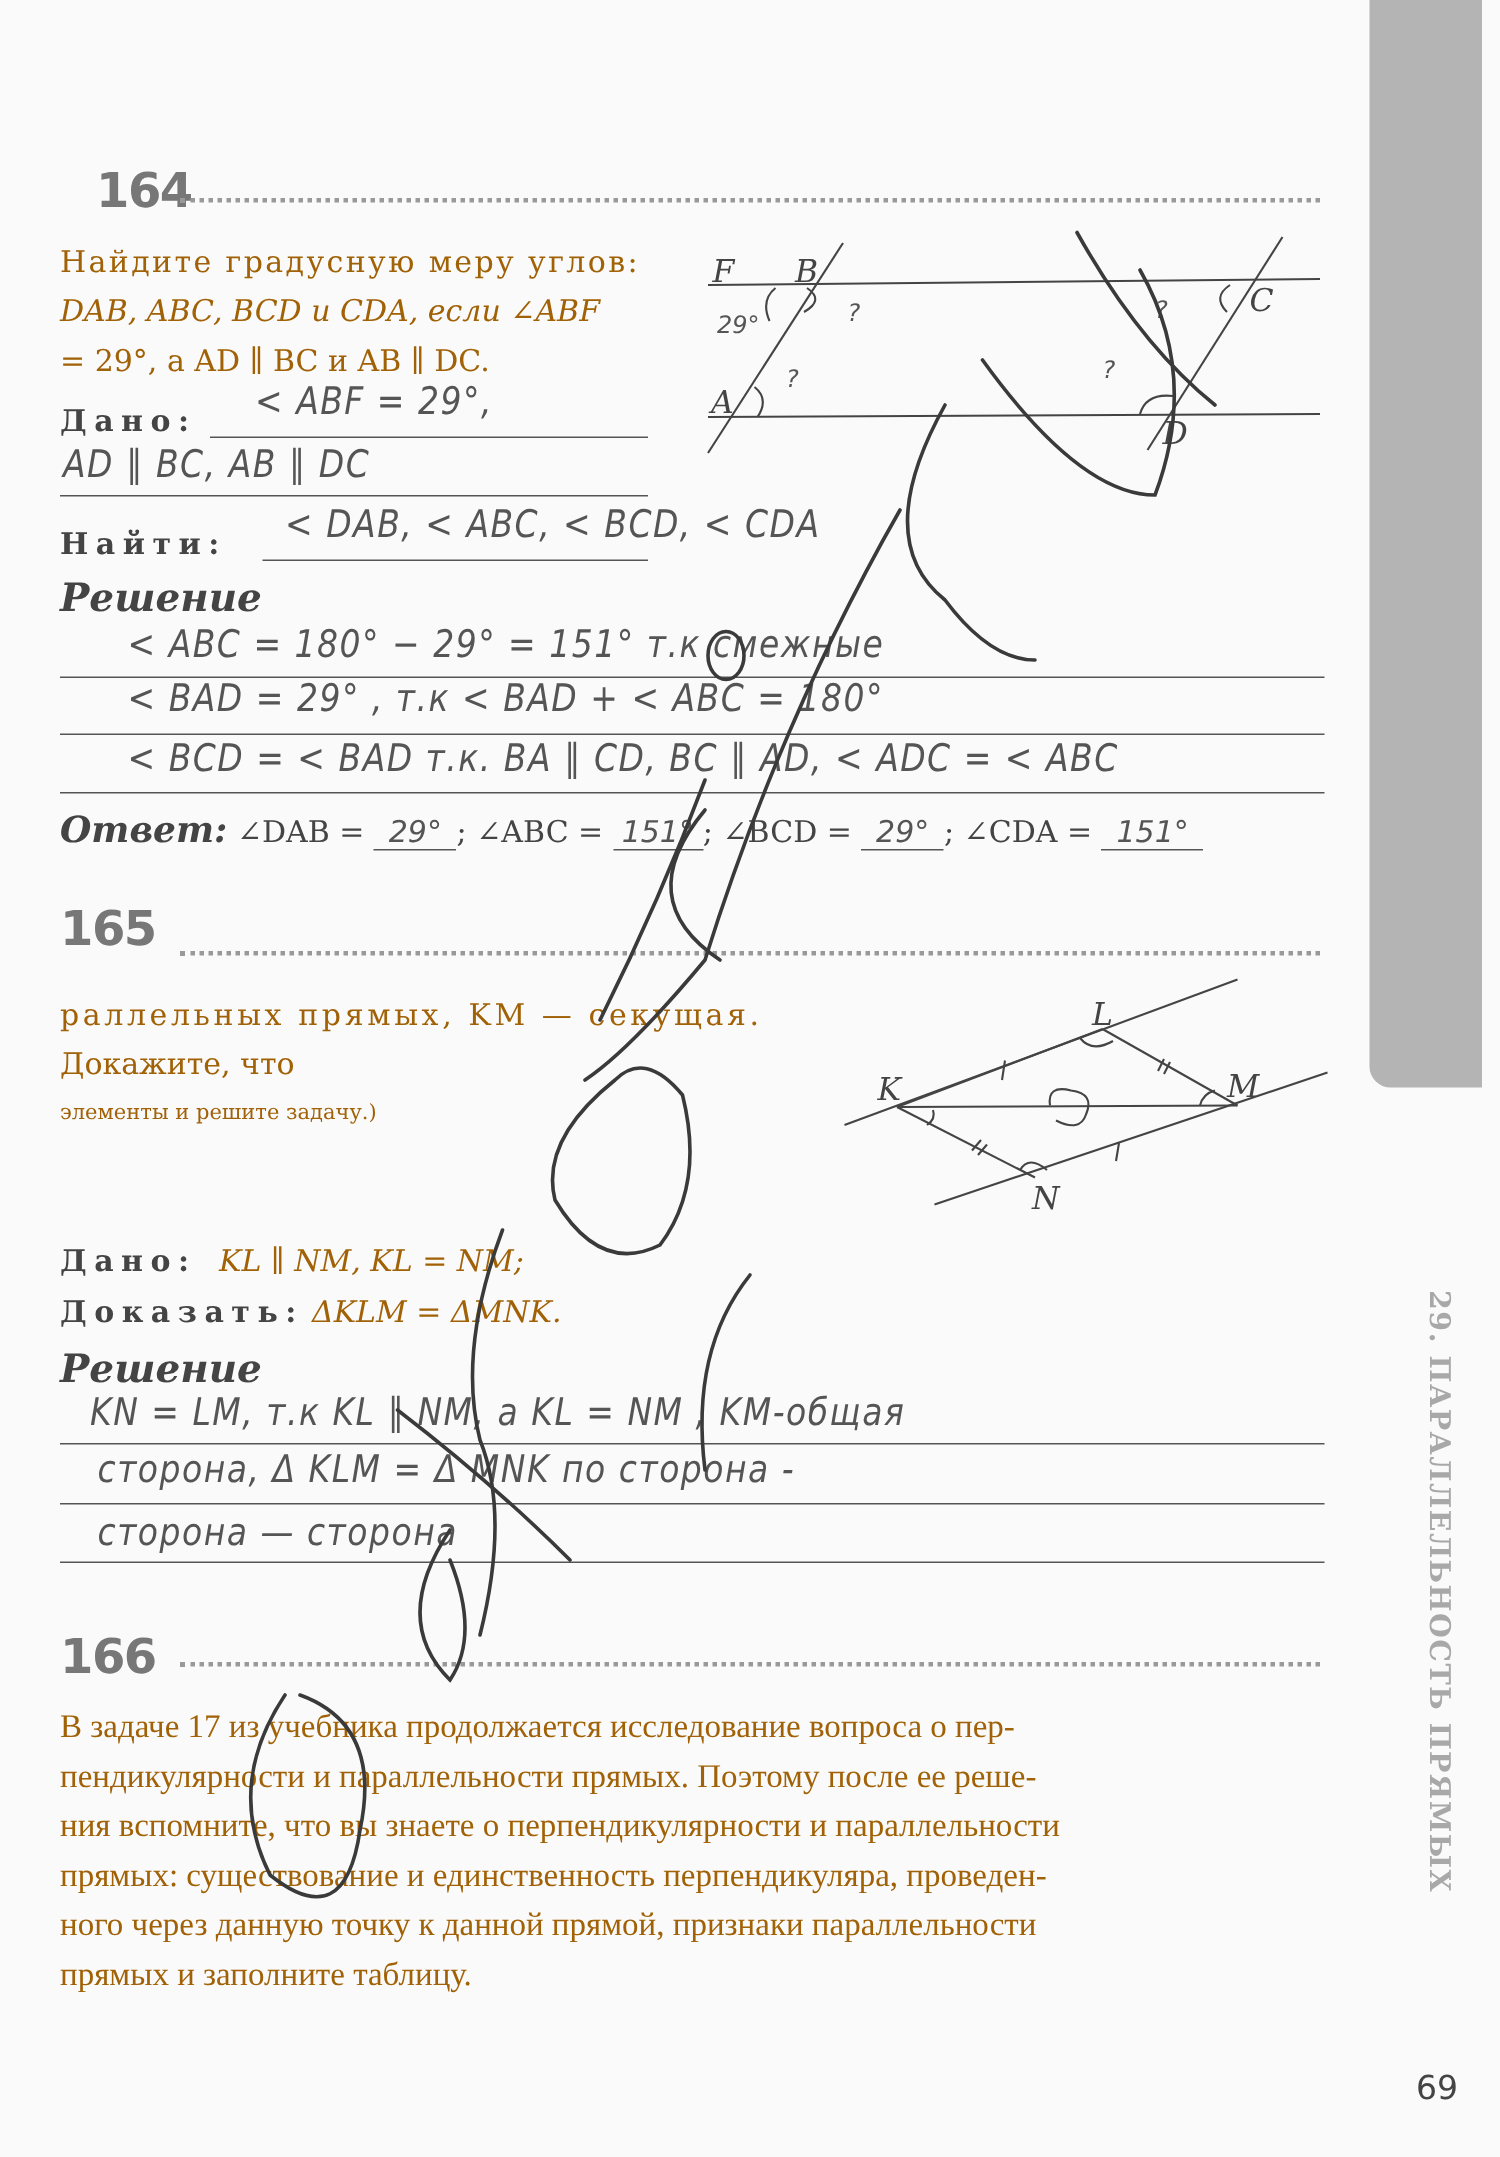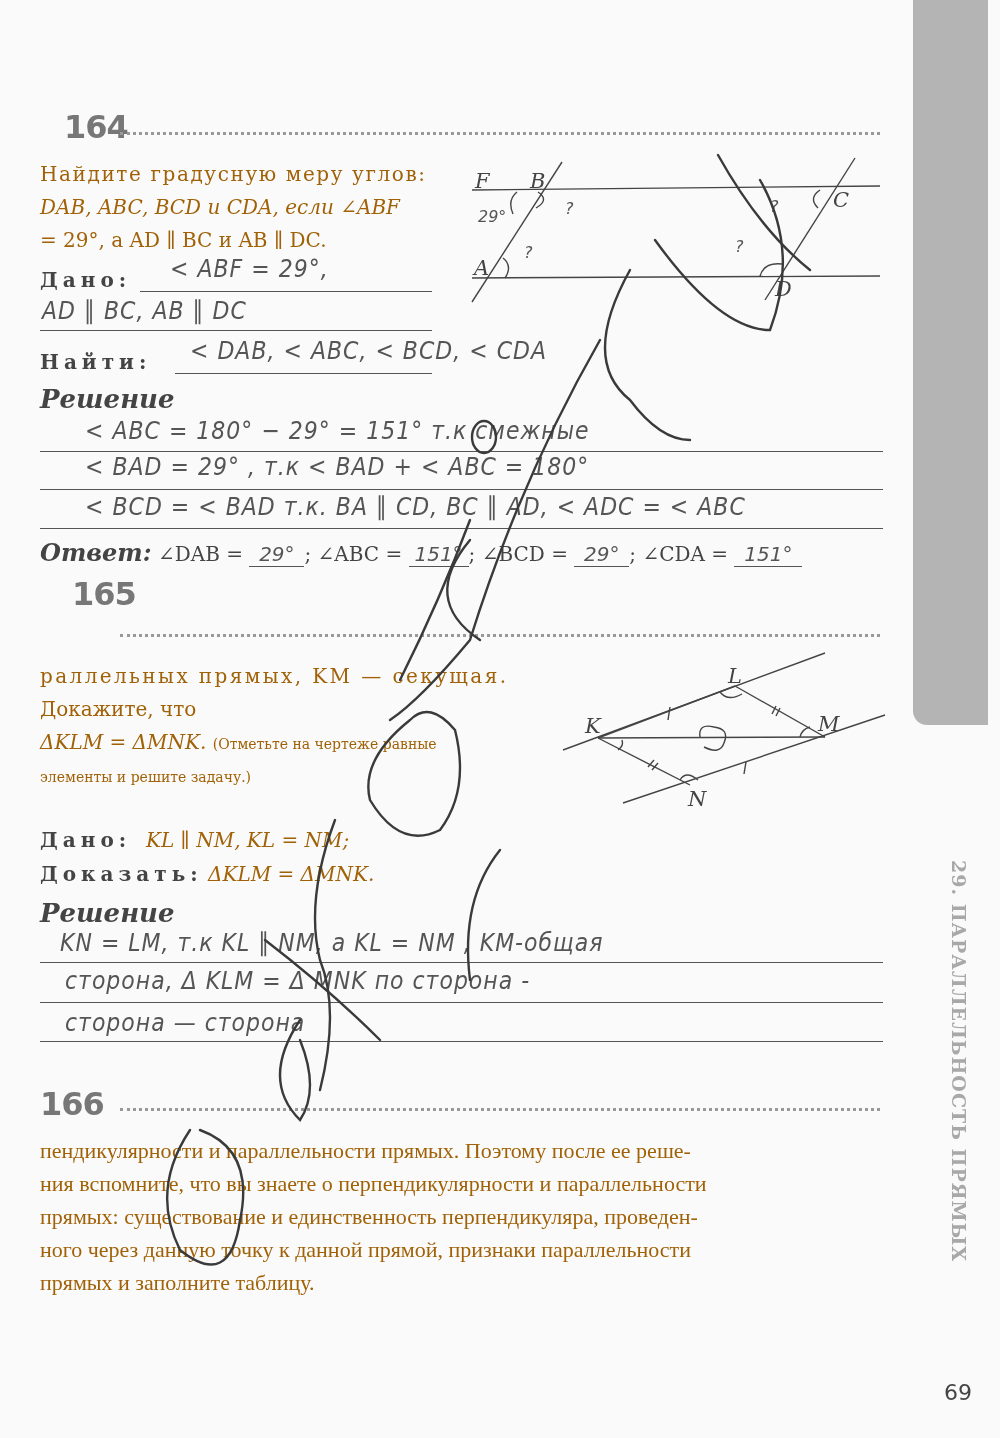--- a/index.html
+++ b/index.html
@@ -127,30 +127,26 @@
   </g>
   <g font-family="DejaVu Sans, sans-serif" font-style="italic" font-size="16" fill="#555">
     <text x="478" y="222">29°</text>
     <text x="565" y="214">?</text>
     <text x="524" y="258">?</text>
     <text x="735" y="252">?</text>
     <text x="770" y="212">?</text>
   </g>
 </svg>
 
-<div class="task-num" style="left:40px;top:575px;margin-left:32px;">165</div>
+<div class="task-num" style="left:40px;top:600px;">165</div>
 <div class="dots" style="left:120px;top:634px;width:760px;"></div>
 
 <div class="ptext" style="left:40px;top:660px;width:495px;">
   <div style="letter-spacing:2.4px;">раллельных прямых, KM — секущая.</div>
   <div>Докажите, что</div>
-  <div>
-    <span class="i">ΔKLM = ΔMNK.</span>
-    <span class="small">(Отметьте на чертеже равные</span>
-  </div>
   <div class="small">элементы и решите задачу.)</div>
 </div>
 
 <div class="label-spaced" style="left:40px;top:828px;">Дано:</div>
 <div class="ptext" style="left:146px;top:824px;font-style:italic;">KL ∥ NM, KL = NM;</div>
 <div class="label-spaced" style="left:40px;top:862px;">Доказать:</div>
 <div class="ptext" style="left:208px;top:858px;font-style:italic;">ΔKLM = ΔMNK.</div>
 
 <div class="reshenie" style="left:40px;top:898px;">Решение</div>
 
@@ -186,20 +182,21 @@
     <text x="585" y="733">K</text>
     <text x="818" y="731">M</text>
     <text x="688" y="806">N</text>
   </g>
 </svg>
 
 <div class="task-num" style="left:40px;top:1085px;">166</div>
 <div class="dots" style="left:120px;top:1108px;width:760px;"></div>
 
 <div class="ptext" style="left:40px;top:1134px;width:850px;font-family:'Liberation Serif', serif;font-size:22px;">
+  <div>В задаче 17 из учебника продолжается исследование вопроса о пер-</div>
   <div>пендикулярности и параллельности прямых. Поэтому после ее реше-</div>
   <div>ния вспомните, что вы знаете о перпендикулярности и параллельности</div>
   <div>прямых: существование и единственность перпендикуляра, проведен-</div>
   <div>ного через данную точку к данной прямой, признаки параллельности</div>
   <div>прямых и заполните таблицу.</div>
 </div>
 
 <svg class="overlay" width="1000" height="1438" style="pointer-events:none;">
   <g stroke="#3a3a3a" stroke-width="2.4" fill="none" stroke-linecap="round">
     <path d="M718 155 Q760 230 810 270"></path>

